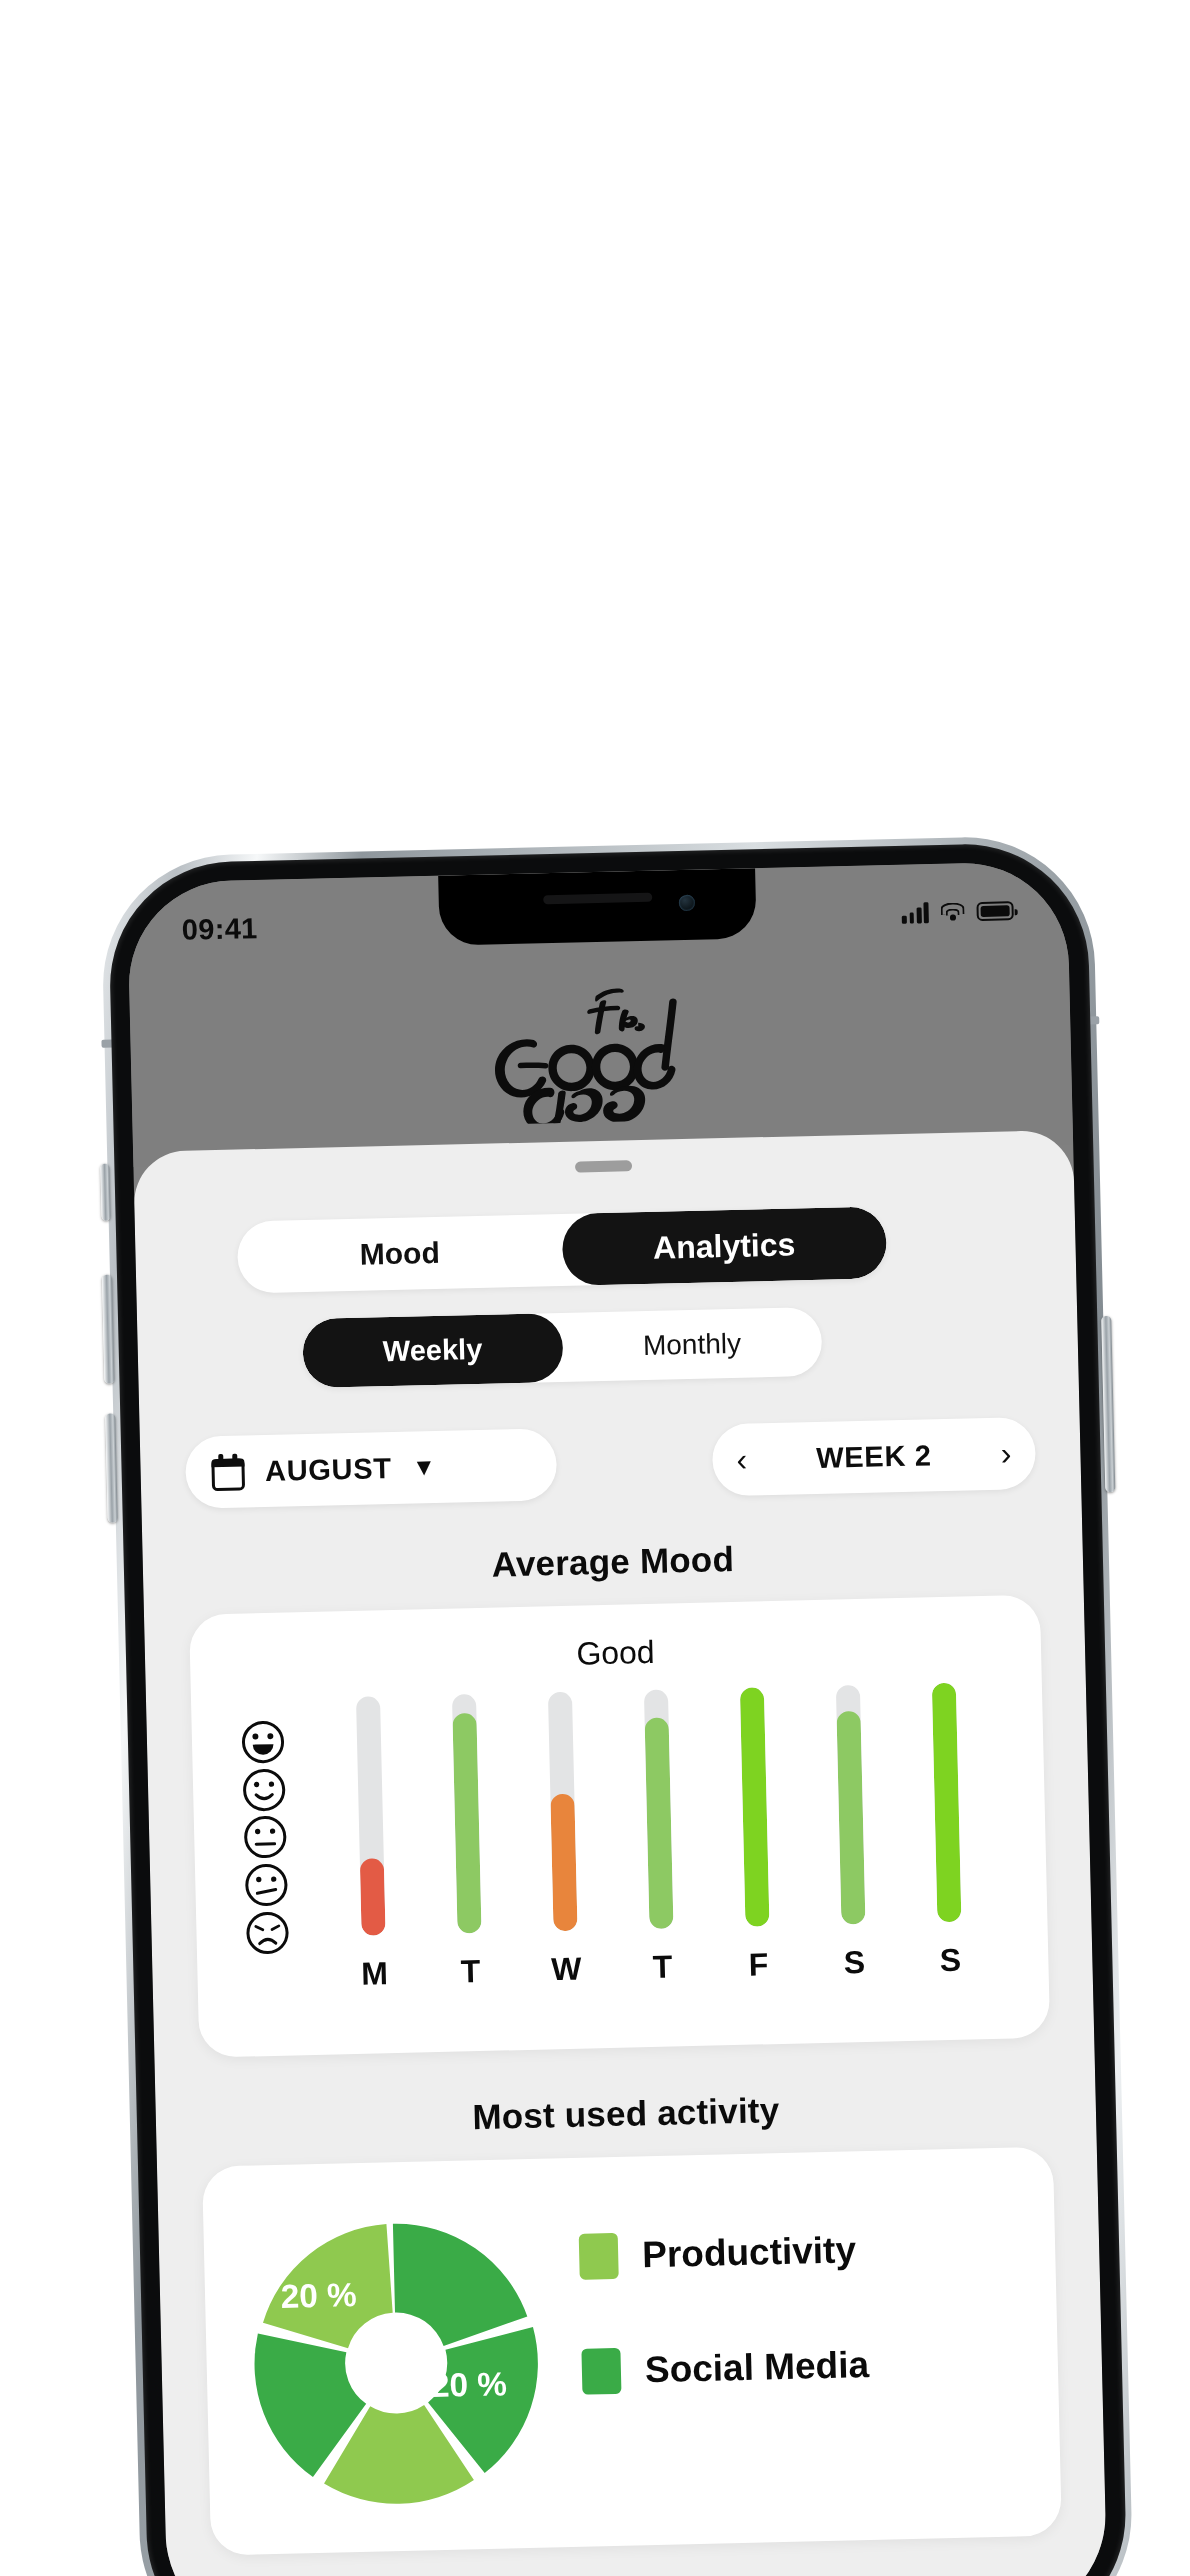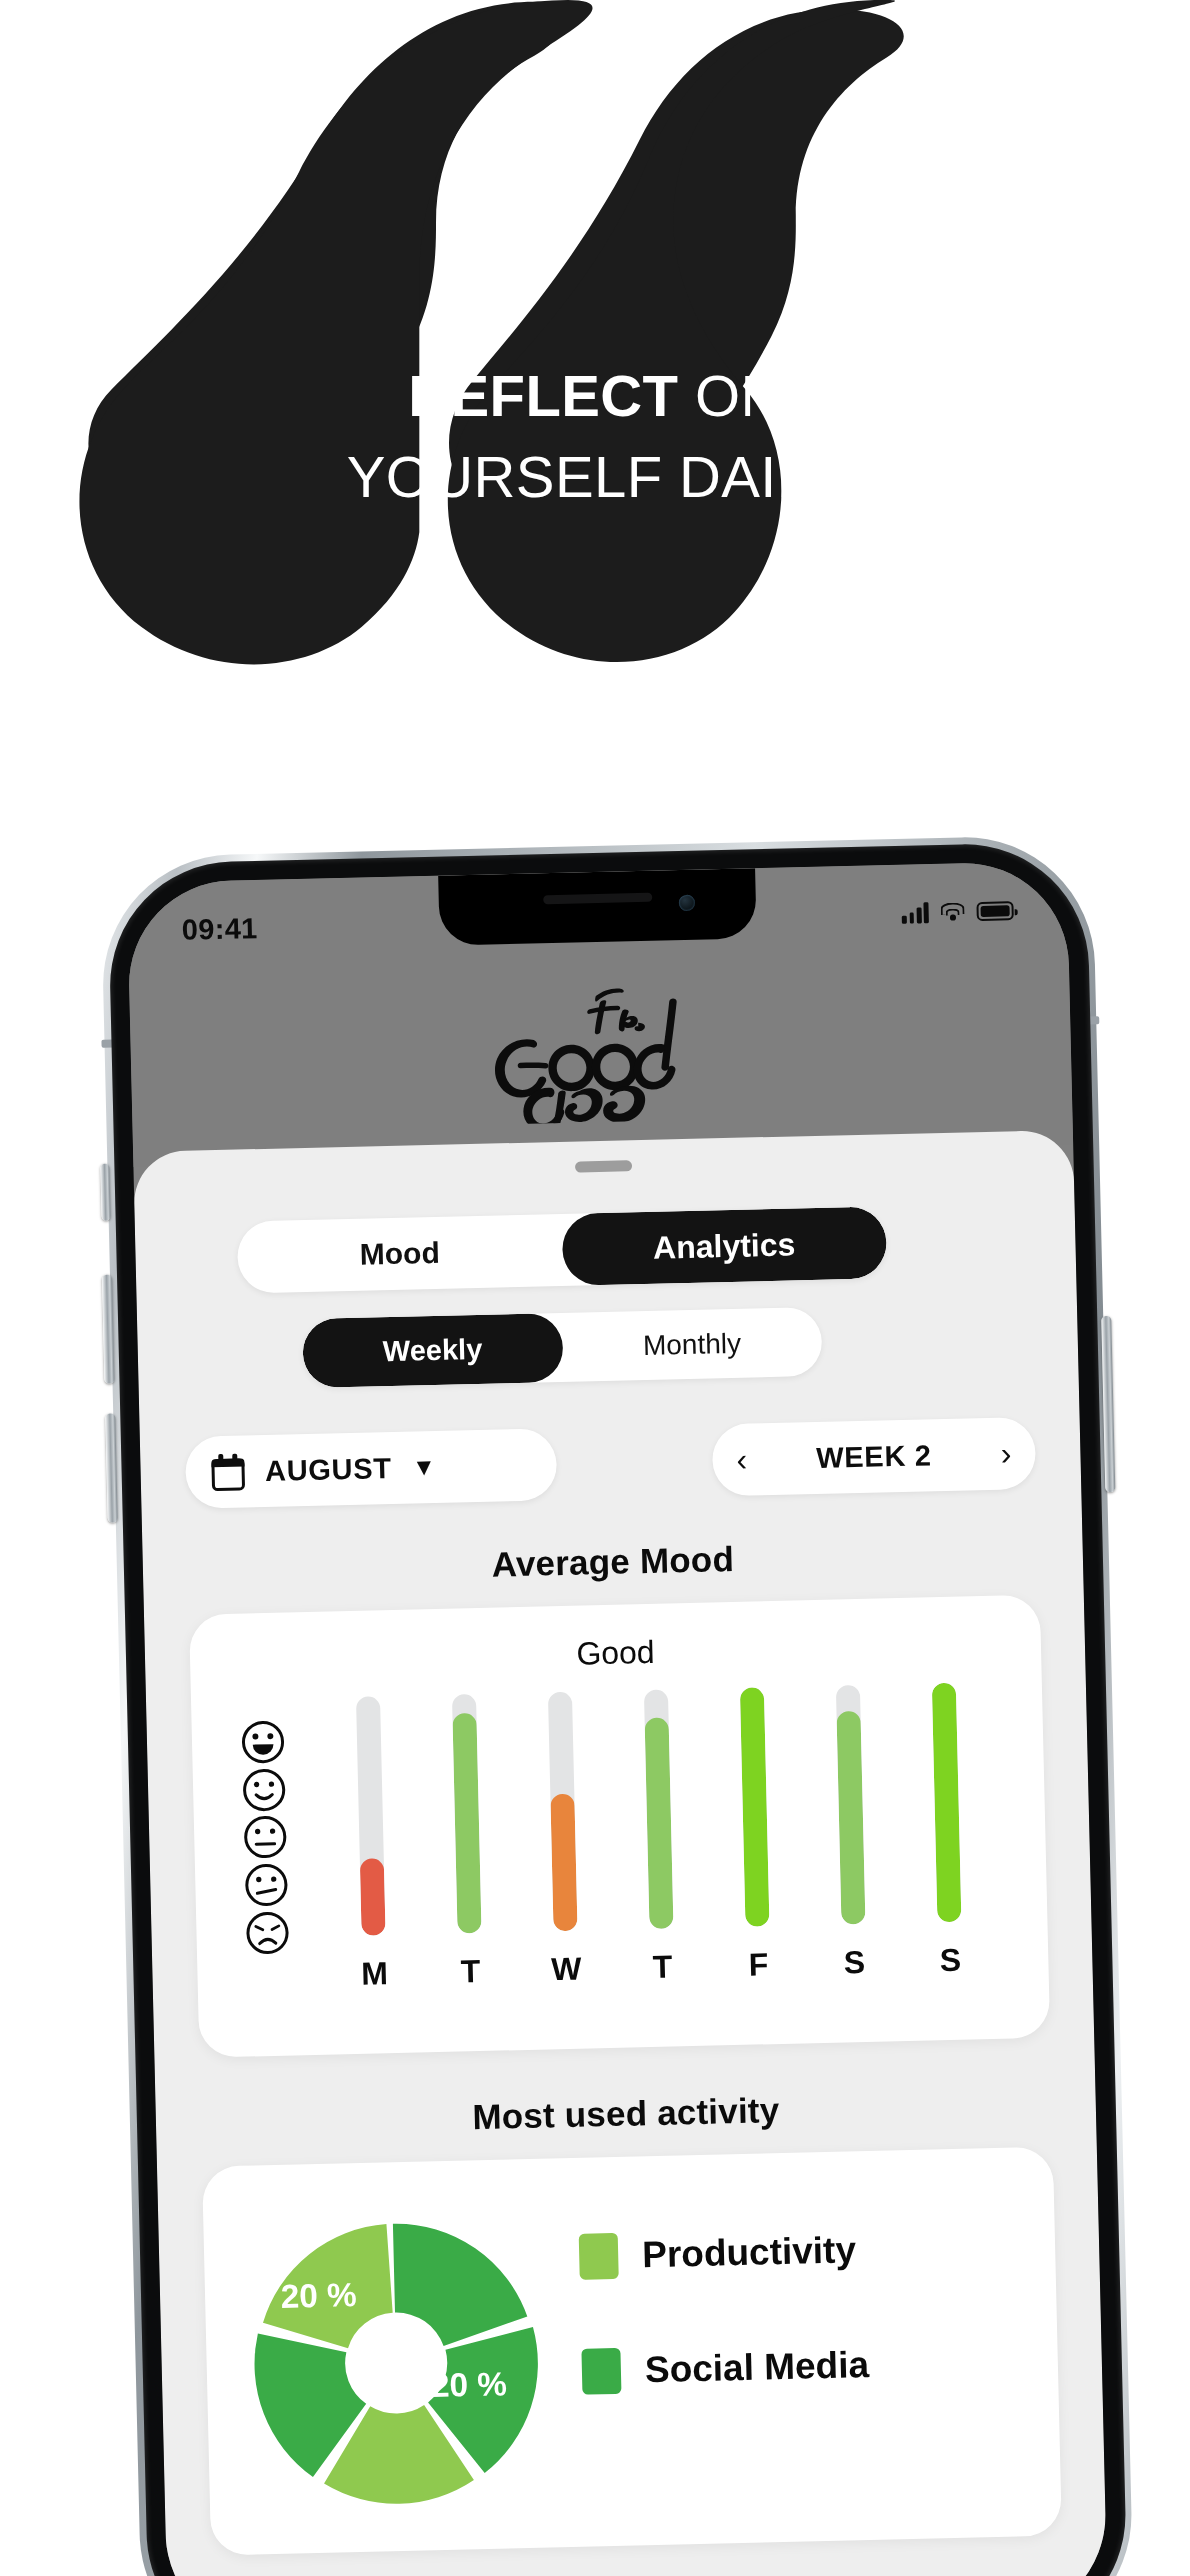--- a/index.html
+++ b/index.html
@@ -214,87 +214,20 @@
   .legend { position:absolute; left:375px; top:76px; width:445px; }
   .leg-row { display:flex; align-items:center; gap:24px; margin-bottom:69px; }
   .leg-sw { width:39px; height:46px; border-radius:5.6px; flex:none; }
   .leg-txt { font-size:37px; font-weight:600; color:#0b0b0b; }
 </style>
 </head>
 <body>
 
 <div id="stage">
 
-  <div class="hero">
-    <svg width="1191" height="816" viewBox="0 0 1284 880">
-      <path fill="#1c1c1c" d="
-        M 576,2
-        C 470,2 392,70 345,150
-        C 272,276 180,360 120,420
-        C 78,462 90,530 150,560
-        C 215,592 300,560 350,500
-        C 382,462 414,420 440,376
-        C 470,326 470,270 470,240
-        C 470,150 520,90 576,60
-        C 614,40 620,2 576,2 Z"></path>
-      <path fill="#1c1c1c" d="
-        M 900,10
-        C 804,10 730,70 690,150
-        C 630,270 560,350 510,410
-        C 466,462 478,536 545,566
-        C 616,598 700,560 745,498
-        C 780,450 810,405 832,362
-        C 860,308 858,258 858,232
-        C 858,146 906,92 956,62
-        C 996,38 968,10 900,10 Z"></path>
-
-      <path fill="#1c1c1c" d="
-        M 660,4
-        C 540,-6 440,60 378,150
-        C 300,264 210,345 146,410
-        C 70,487 76,600 150,664
-        C 216,722 310,730 374,690
-        C 418,662 440,630 455,600
-        C 470,630 492,664 530,688
-        C 600,733 700,720 760,660
-        C 826,594 830,482 766,414
-        C 712,356 690,300 684,248
-        C 676,178 700,120 740,80
-        C 786,34 760,14 660,4 Z" opacity="0"></path>
-
-      <g>
-        <path fill="#1c1c1c" d="
-          M 612,0
-          C 470,0 372,88 322,186
-          C 258,312 180,370 138,414
-          C 62,492 70,614 152,676
-          C 226,732 328,728 390,676
-          C 432,640 448,604 452,574
-          L 452,300
-          C 452,178 512,96 580,56
-          C 640,20 660,0 612,0 Z"></path>
-        <path fill="#1c1c1c" d="
-          M 952,0
-          C 820,0 738,78 700,170
-          C 650,292 576,366 530,418
-          C 458,500 470,618 554,678
-          C 632,734 736,722 792,660
-          C 854,592 860,486 804,420
-          C 748,356 726,292 726,240
-          C 726,140 784,76 848,40
-          C 906,8 1000,0 952,0 Z"></path>
-      </g>
-    </svg>
-    <div class="hero-text">
-      <span class="hl">
-        <span class="b">REFLECT</span><span class="l"> ON</span>
-      </span>
-      <span class="hl2">YOURSELF DAILY</span>
-    </div>
-  </div>
 
   <div class="phone">
     <div class="phone-shadow"></div>
     <div class="phone-frame"></div>
     <div class="frame-seam seam-l"></div>
     <div class="frame-seam seam-r"></div>
     <div class="btn-side btn-mute"></div>
     <div class="btn-side btn-volup"></div>
     <div class="btn-side btn-voldn"></div>
     <div class="btn-side btn-power"></div>

